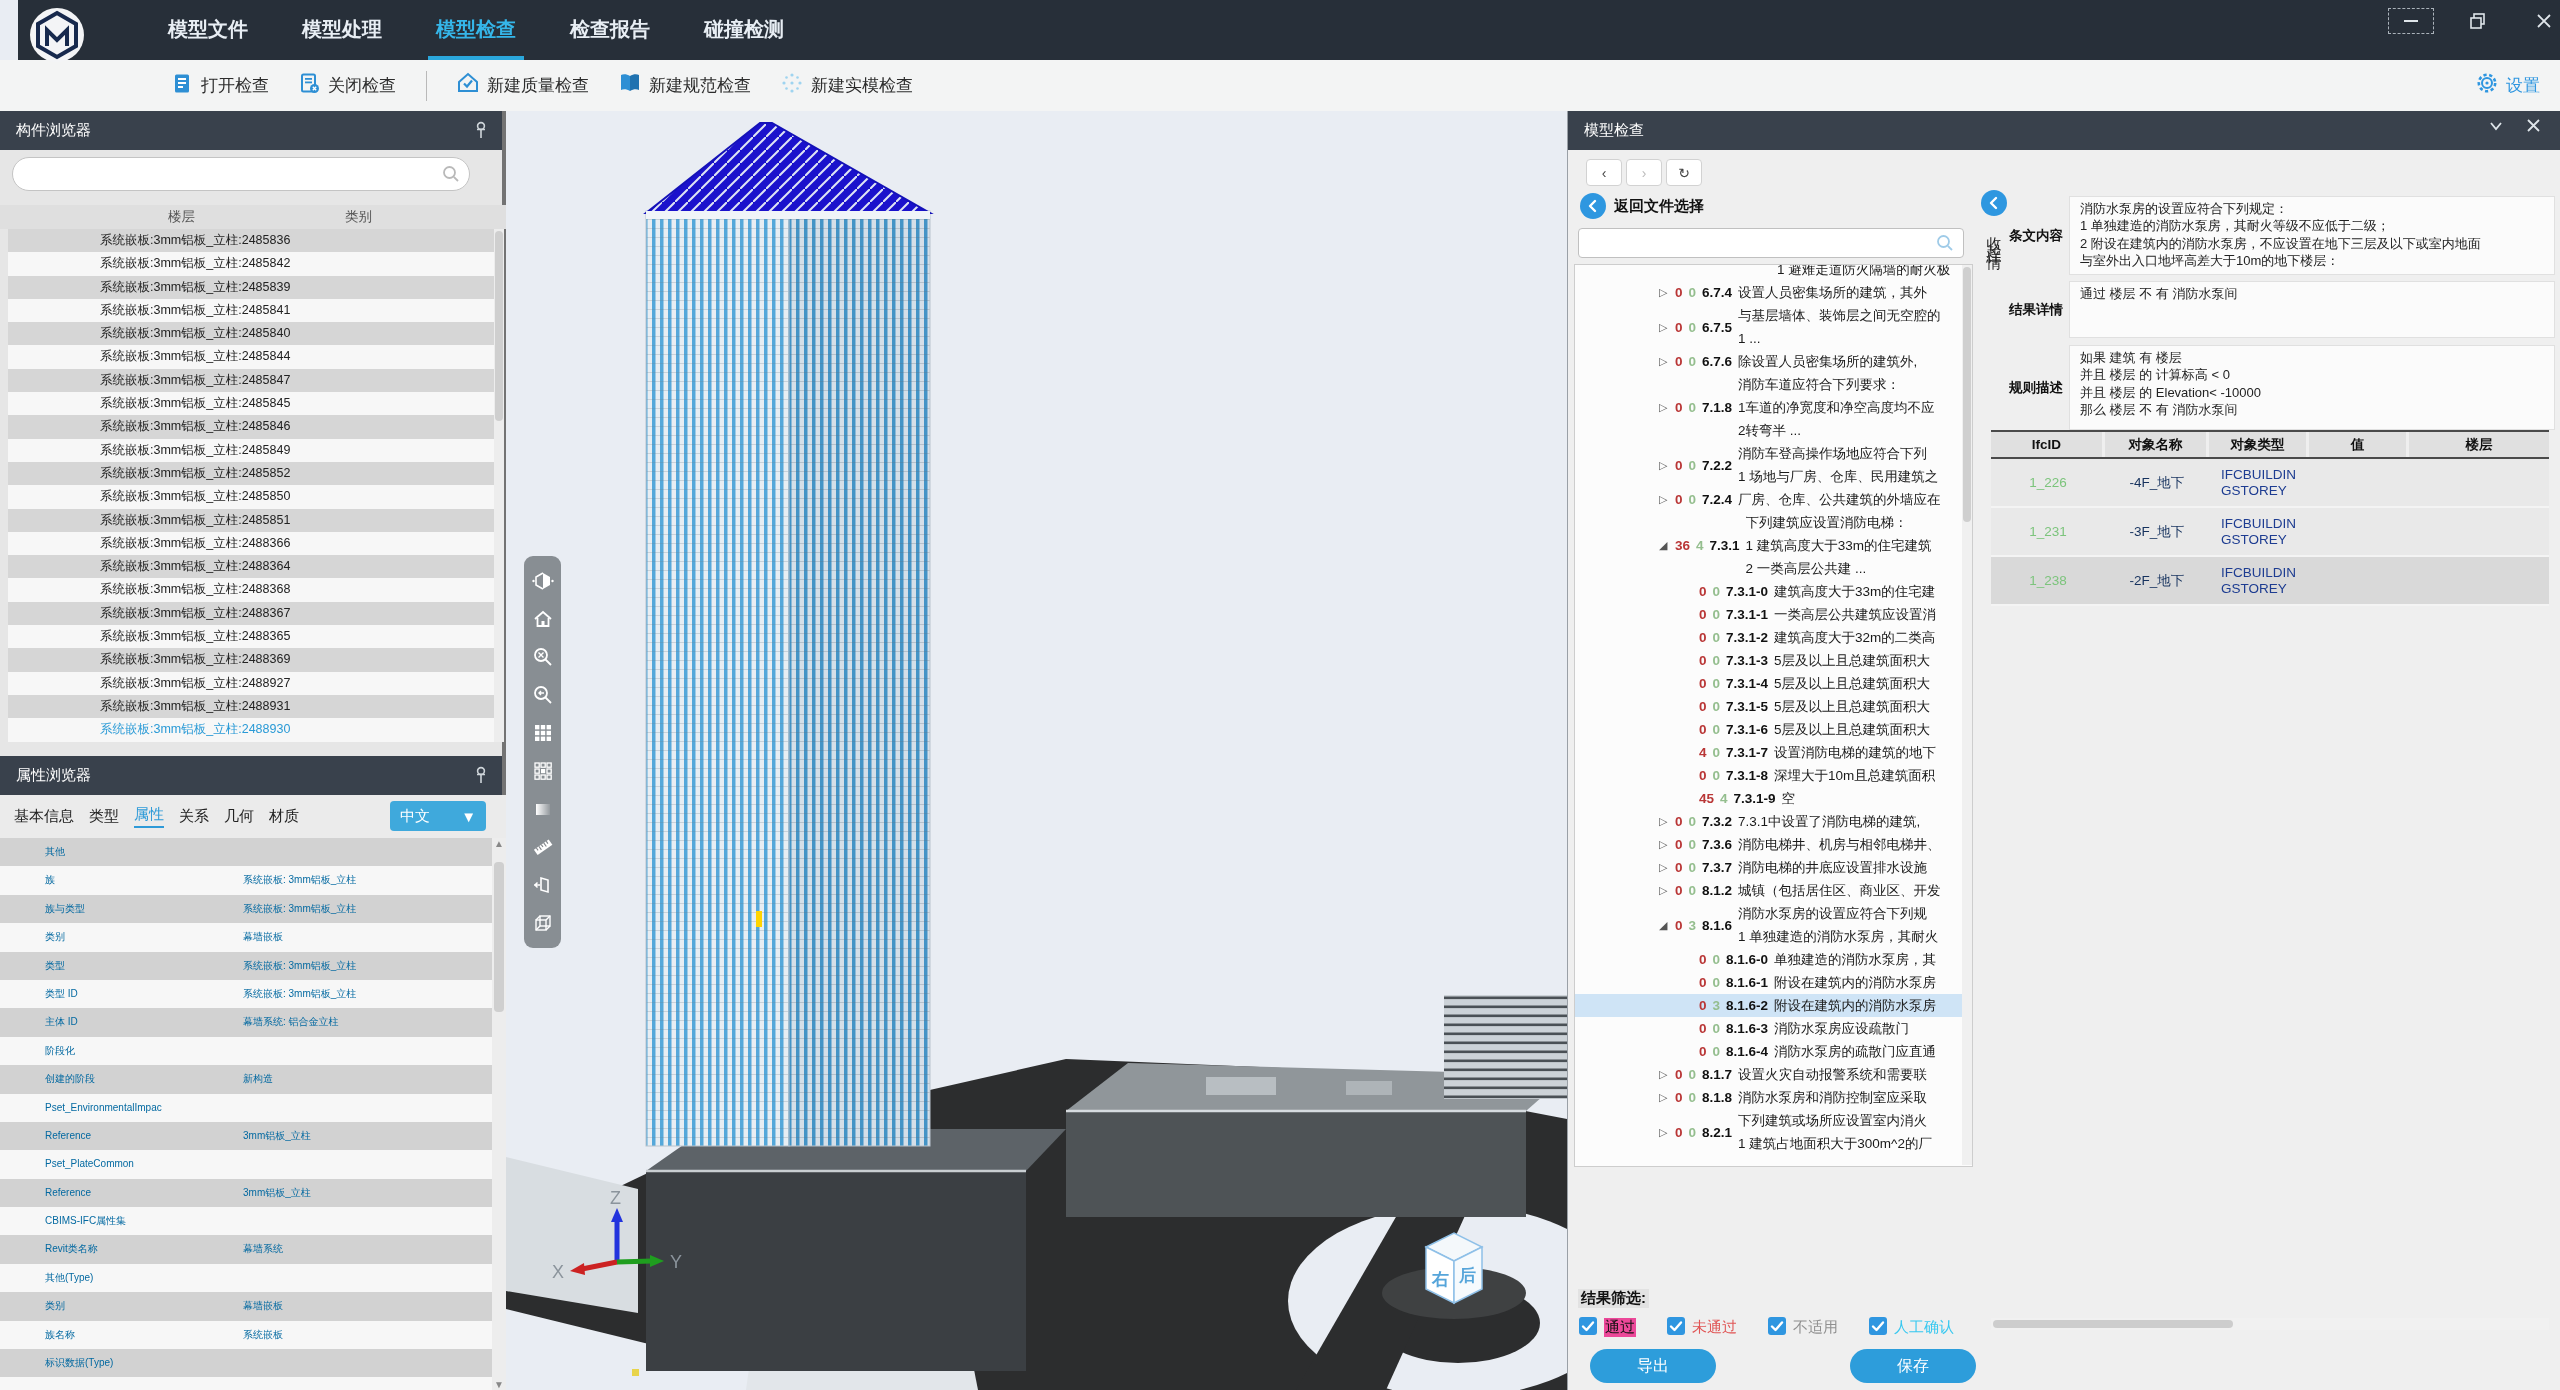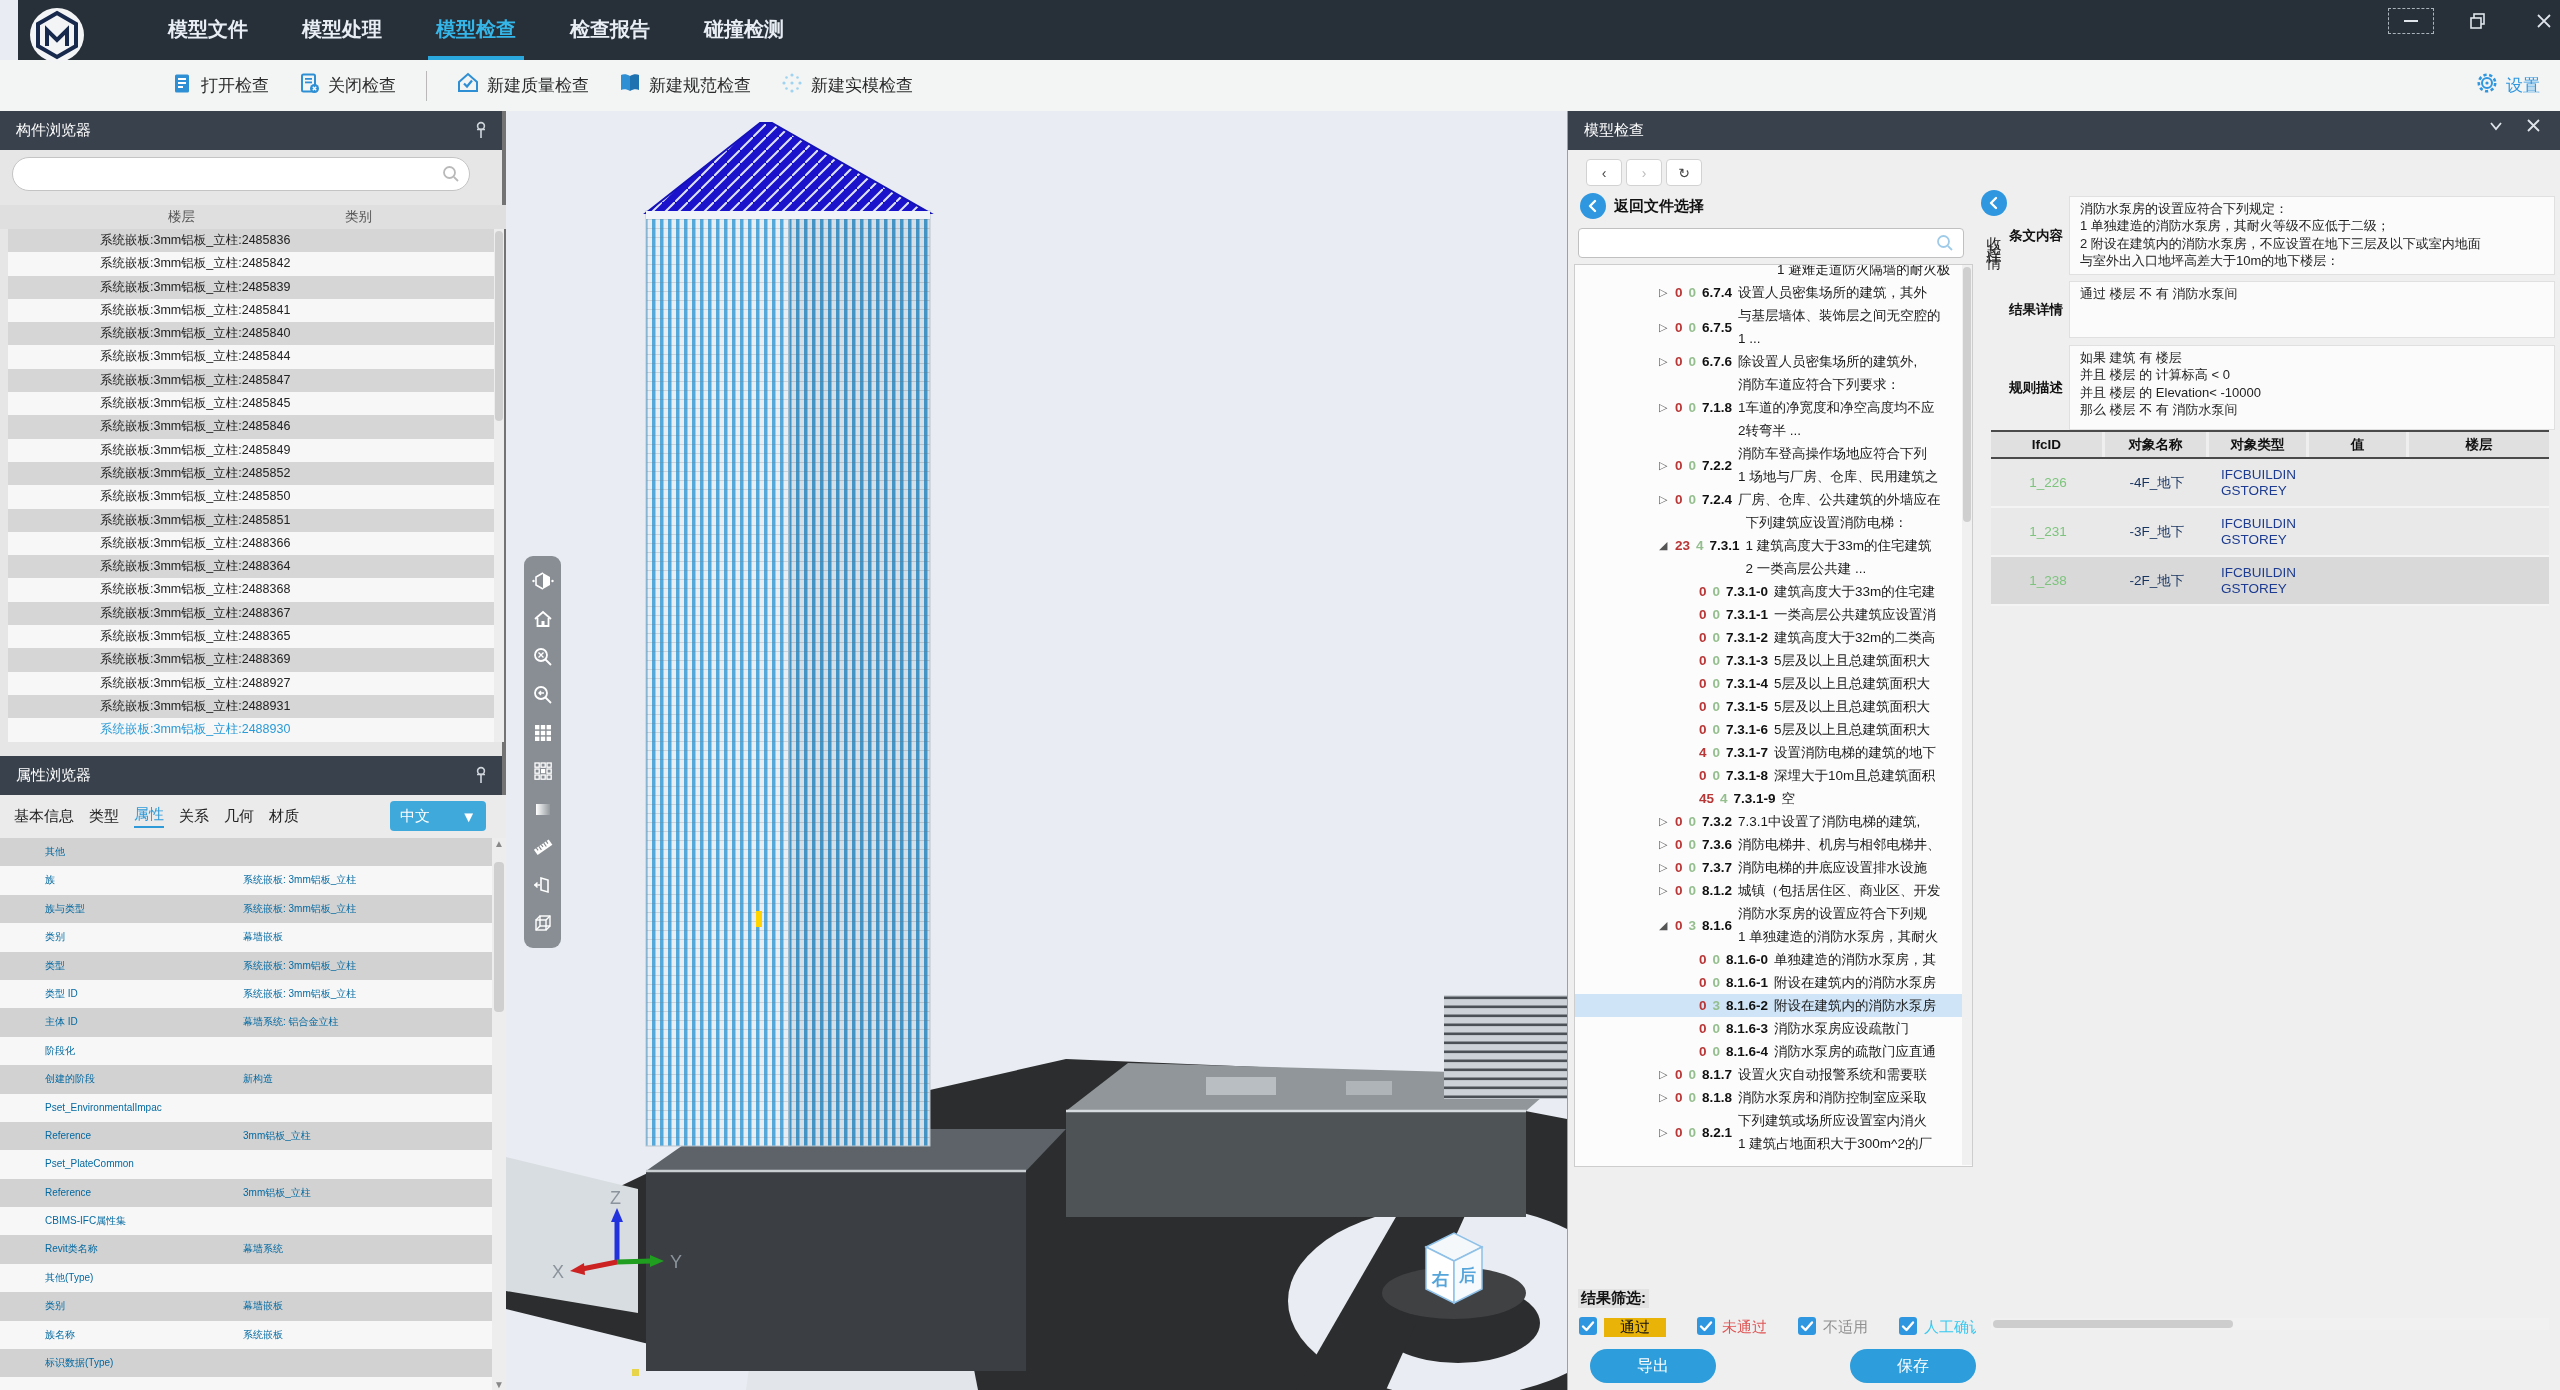--- a/index.html
+++ b/index.html
@@ -95,21 +95,21 @@
   #summary{position:absolute;left:10px;top:1052px;font-size:15px;line-height:24px;color:#111;}
   .shead{font-weight:bold;background:#e2e2e2;display:inline-block;padding:0 3px;}
   .sline.total{color:#1a1a1a;}
   .sline.ok{color:#86c97f;}
   .sline.bad{color:#e0607e;}
   .sline.na{color:#8a8a8a;}
   #filters{position:absolute;left:10px;top:1178px;font-size:15px;color:#111;width:398px;overflow:hidden;}
   .fhead{font-weight:bold;background:#e2e2e2;display:inline-block;padding:0 3px;}
   .frow{display:flex;align-items:center;gap:8px;margin-top:8px;}
   .fgroup{display:flex;align-items:center;gap:6px;flex:0 0 auto;margin-right:22px;cursor:pointer;}
-  .flabel.pass{background:#eab308;color:#111;padding:0 16px;}
+  .flabel.pass{background:#ec4899;color:#111;padding:0 1px;}
   .flabel.fail{color:#e05555;}
   .flabel.na{color:#909090;}
   .flabel.manual{color:#38c8f0;}
   .action-btn{position:absolute;top:1238px;width:126px;height:34px;border:none;border-radius:17px;background:#2d9ddb;
               color:#fff;font-size:16px;cursor:pointer;font-family:inherit;}
   #btn-export{left:22px;}
   #btn-save{left:282px;}
   
   .collapse-circ{position:absolute;left:413px;top:79px;}
   #collapse-label{position:absolute;left:416px;top:114px;writing-mode:vertical-rl;font-size:15px;color:#222;letter-spacing:6px;}
@@ -673,21 +673,21 @@
         </div>
           <div class="trow">
           <span class="arrow">▷</span>
           <span class="cnt f">0</span>
           <span class="cnt p">0</span>
           <span class="code">7.2.4</span>
           <div class="lines">厂房、仓库、公共建筑的外墙应在</div>
         </div>
           <div class="trow">
           <span class="arrow">◢</span>
-          <span class="cnt f">23</span>
+          <span class="cnt f">36</span>
           <span class="cnt p">4</span>
           <span class="code">7.3.1</span>
           <div class="lines">下列建筑应设置消防电梯：
 1 建筑高度大于33m的住宅建筑
 2 一类高层公共建 ...</div>
         </div>
           <div class="trow child">
 
           <span class="cnt f">0</span>
           <span class="cnt p">0</span>

